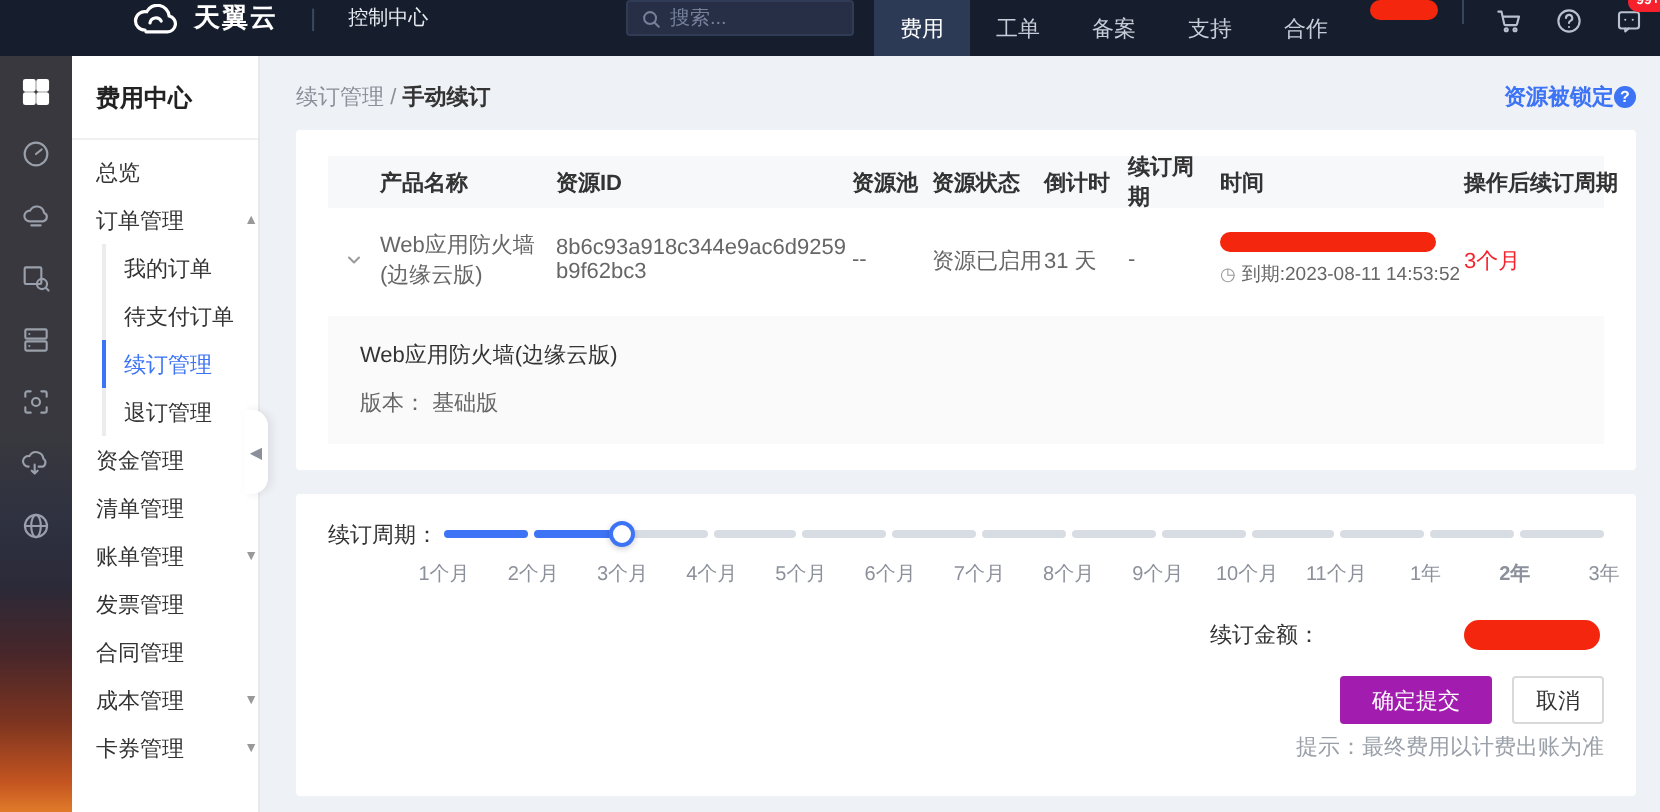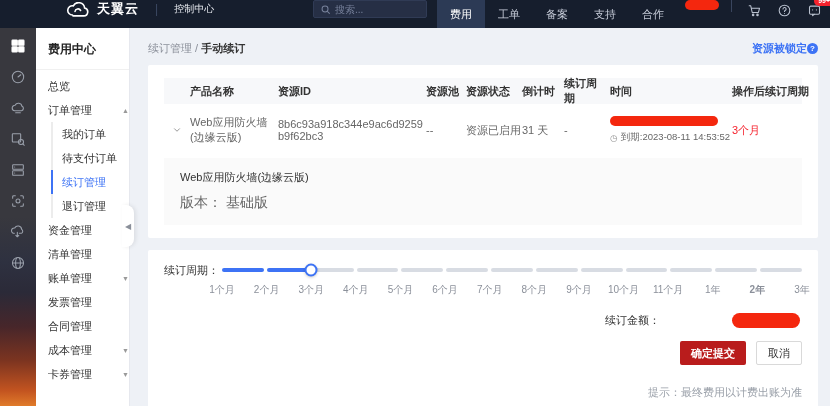--- a/index.html
+++ b/index.html
@@ -70,40 +70,40 @@
   .c4{width:42px;flex:none}
   .c5{width:46px;flex:none}
   .c6{width:122px;flex:none}
   .c7{width:90px;flex:none}
   .cell-red{color:#f5222d}
   .time-redact{width:108px;height:10px;border-radius:5px;background:#f4270e;margin-bottom:5px}
   .time-line{font-size:9.5px;color:#666;display:flex;align-items:center;gap:3px;white-space:nowrap}
   .time-line .clk{font-size:9px;color:#999}
   .tdetail{background:#fafafa;margin-top:3px;padding:12px 16px 13px 16px}
   .tdetail .dp{color:#333;font-size:11px}
-  .tdetail .dv{color:#666;font-size:14px;margin-top:9px}
+  .tdetail .dv{color:#666;font-size:11px;margin-top:9px}
 
   
   .sliderrow{display:flex;align-items:flex-start}
   .sl-label{width:58px;flex:none;color:#333}
   .sl-track{flex:1;position:relative;height:14px;display:flex;align-items:center;gap:3px}
   .sl-seg{flex:1;height:4px;border-radius:2px;background:#d8dce3}
   .sl-seg.fill{background:#3d73f5}
   .sl-handle{position:absolute;top:50%;width:13px;height:13px;border-radius:50%;background:#fff;
     border:2px solid #3d73f5;transform:translate(-50%,-50%);box-shadow:0 1px 3px rgba(0,0,0,.2);cursor:pointer;z-index:2}
   .sl-marks{position:relative;height:14px;margin:5px 0 0 58px}
   .sl-mark{position:absolute;transform:translateX(-50%);font-size:10px;color:#8b909a;white-space:nowrap;cursor:pointer}
   .amountrow{display:flex;justify-content:flex-end;align-items:center;margin-top:16px}
   .amountrow .alabel{color:#333}
   .amount-redact{width:68px;height:15px;border-radius:8px;background:#f4270e;margin-left:72px;margin-right:2px}
   .btnrow{display:flex;justify-content:flex-end;gap:10px;margin-top:13px}
   .btn{height:24px;border-radius:2px;font-size:11px;display:flex;align-items:center;justify-content:center;cursor:pointer}
-  .btn-primary{background:#b91c1c;color:#fff;width:66px;border:none;font-weight:bold}
+  .btn-primary{background:#a21caf;color:#fff;width:76px;border:none;font-weight:normal}
   .btn-plain{background:#fff;color:#333;width:46px;border:1px solid #d9d9d9}
-  .hintrow{text-align:right;color:#9aa0a9;margin-top:20px;padding-bottom:4px}
+  .hintrow{text-align:right;color:#9aa0a9;margin-top:4px;padding-bottom:4px}
 
   svg{display:block}
 </style>
 </head>
 <body>
 
 <div class="topnav">
   <div class="brand">
     <span class="cloud">
       <svg width="24" height="15" viewBox="0 0 24 15" fill="none" stroke="#fff" stroke-width="1.6" stroke-linecap="round">

